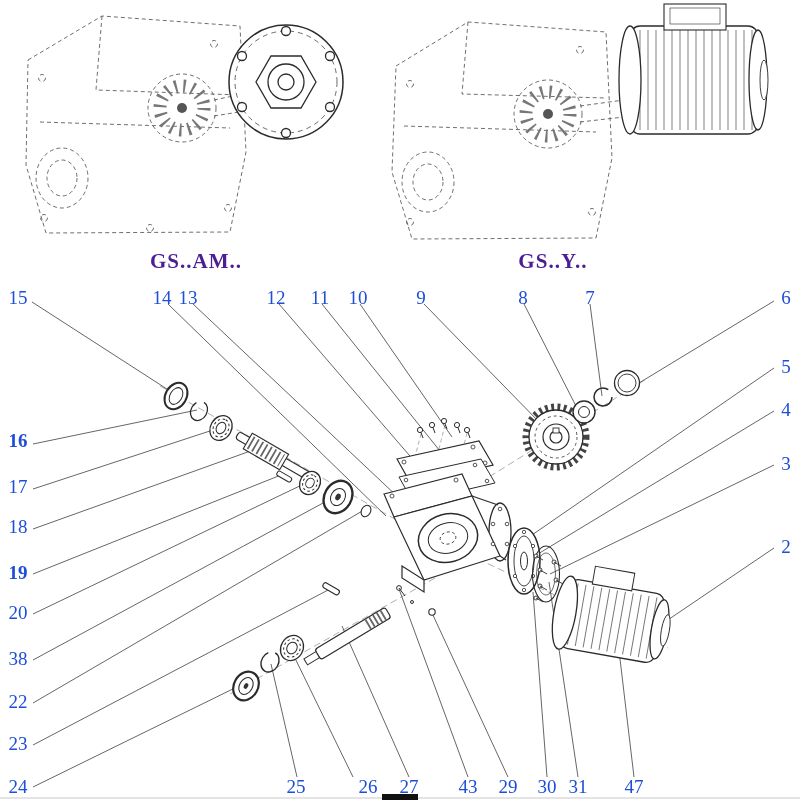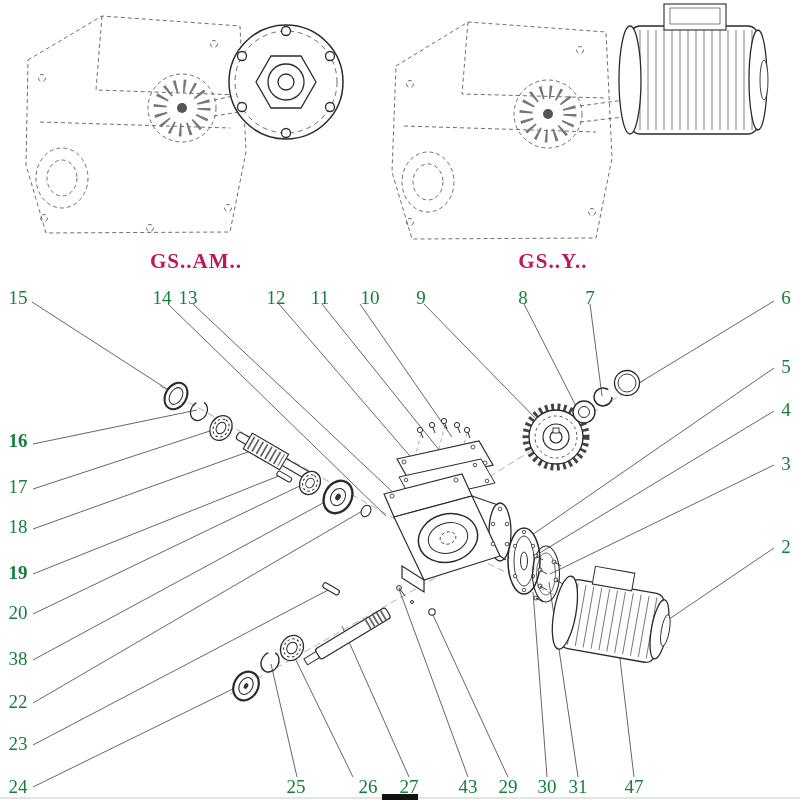--- a/index.html
+++ b/index.html
@@ -1,22 +1,22 @@
 <!DOCTYPE html>
 <html><head>
 <meta charset="utf-8">
 <style>
   html,body{margin:0;padding:0;background:#fff;}
   .stage{position:relative;width:800px;height:800px;margin:0 auto;background:#fff;overflow:hidden;
          font-family:"Liberation Serif",serif;}
   .stage svg{position:absolute;left:0;top:0;}
   .variant-label{position:absolute;transform:translate(-50%,-50%);
-                 font:bold 21px "Liberation Serif",serif;letter-spacing:1px;color:#be185d;white-space:nowrap;}
+                 font:bold 21px "Liberation Serif",serif;letter-spacing:1px;color:#4c1d95;white-space:nowrap;}
   .callout{position:absolute;transform:translate(-50%,-50%);
-           font:19px "Liberation Serif",serif;color:#15803d;line-height:1;}
+           font:19px "Liberation Serif",serif;color:#1d4ed8;line-height:1;}
   .callout-layer{position:absolute;left:0;top:0;width:800px;height:800px;}
 </style>
 </head>
 <body>
 
 <div class="stage">
 
 <svg width="800" height="800" viewBox="0 0 800 800">
 
   <g fill="none" stroke="#4a4a4a" stroke-width="0.8" stroke-dasharray="4 3">
@@ -256,21 +256,21 @@
 
 <div class="variant-label" style="left:196px;top:261px;">GS..AM..</div>
 <div class="variant-label" style="left:553px;top:261px;">GS..Y..</div>
 
 <div class="callout-layer">
       <span class="callout" style="left: 18px; top: 297px;">15</span>
       <span class="callout" style="left: 162px; top: 297px;">14</span>
       <span class="callout" style="left: 188px; top: 297px;">13</span>
       <span class="callout" style="left: 276px; top: 297px;">12</span>
       <span class="callout" style="left: 320px; top: 297px;">11</span>
-      <span class="callout" style="left: 370px; top: 297px;">10</span>
+      <span class="callout" style="left: 358px; top: 297px;">10</span>
       <span class="callout" style="left: 421px; top: 297px;">9</span>
       <span class="callout" style="left: 523px; top: 297px;">8</span>
       <span class="callout" style="left: 590px; top: 297px;">7</span>
       <span class="callout" style="left: 786px; top: 297px;">6</span>
       <span class="callout" style="left: 786px; top: 366px;">5</span>
       <span class="callout" style="left: 786px; top: 409px;">4</span>
       <span class="callout" style="left: 786px; top: 463px;">3</span>
       <span class="callout" style="left: 786px; top: 546px;">2</span>
       <span class="callout" style="left: 18px; top: 440px; font-weight: bold;">16</span>
       <span class="callout" style="left: 18px; top: 486px;">17</span>

